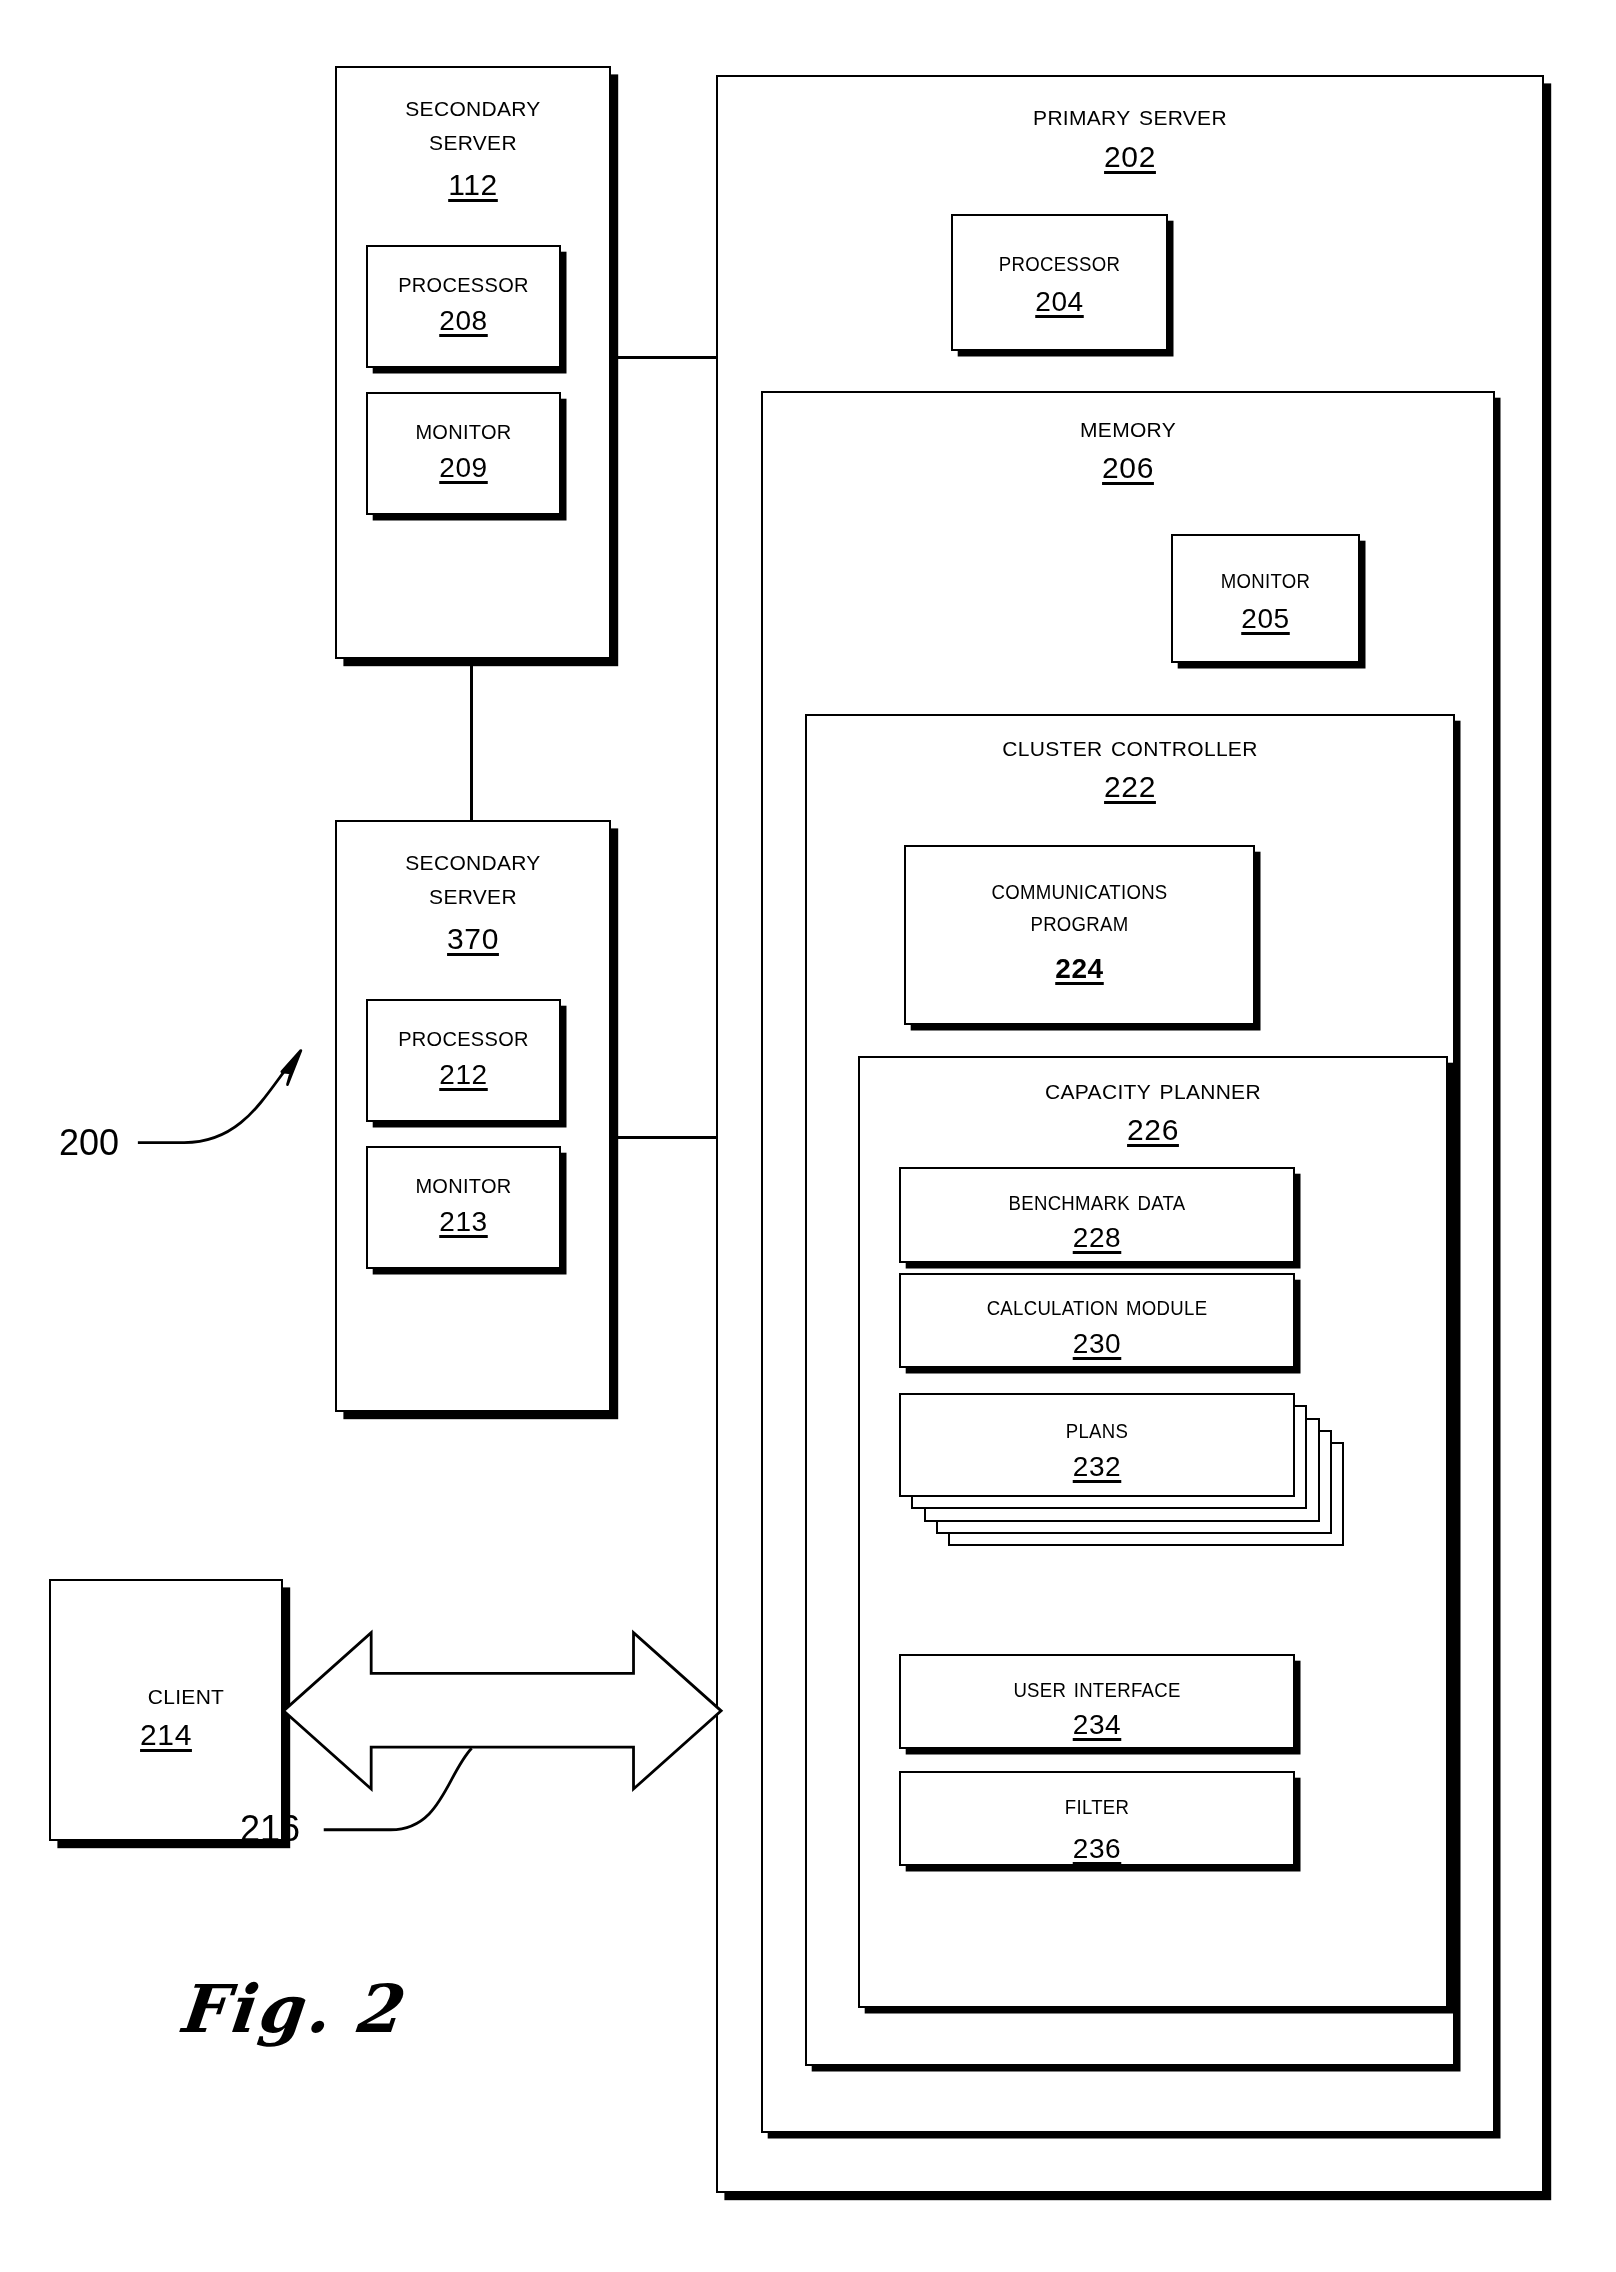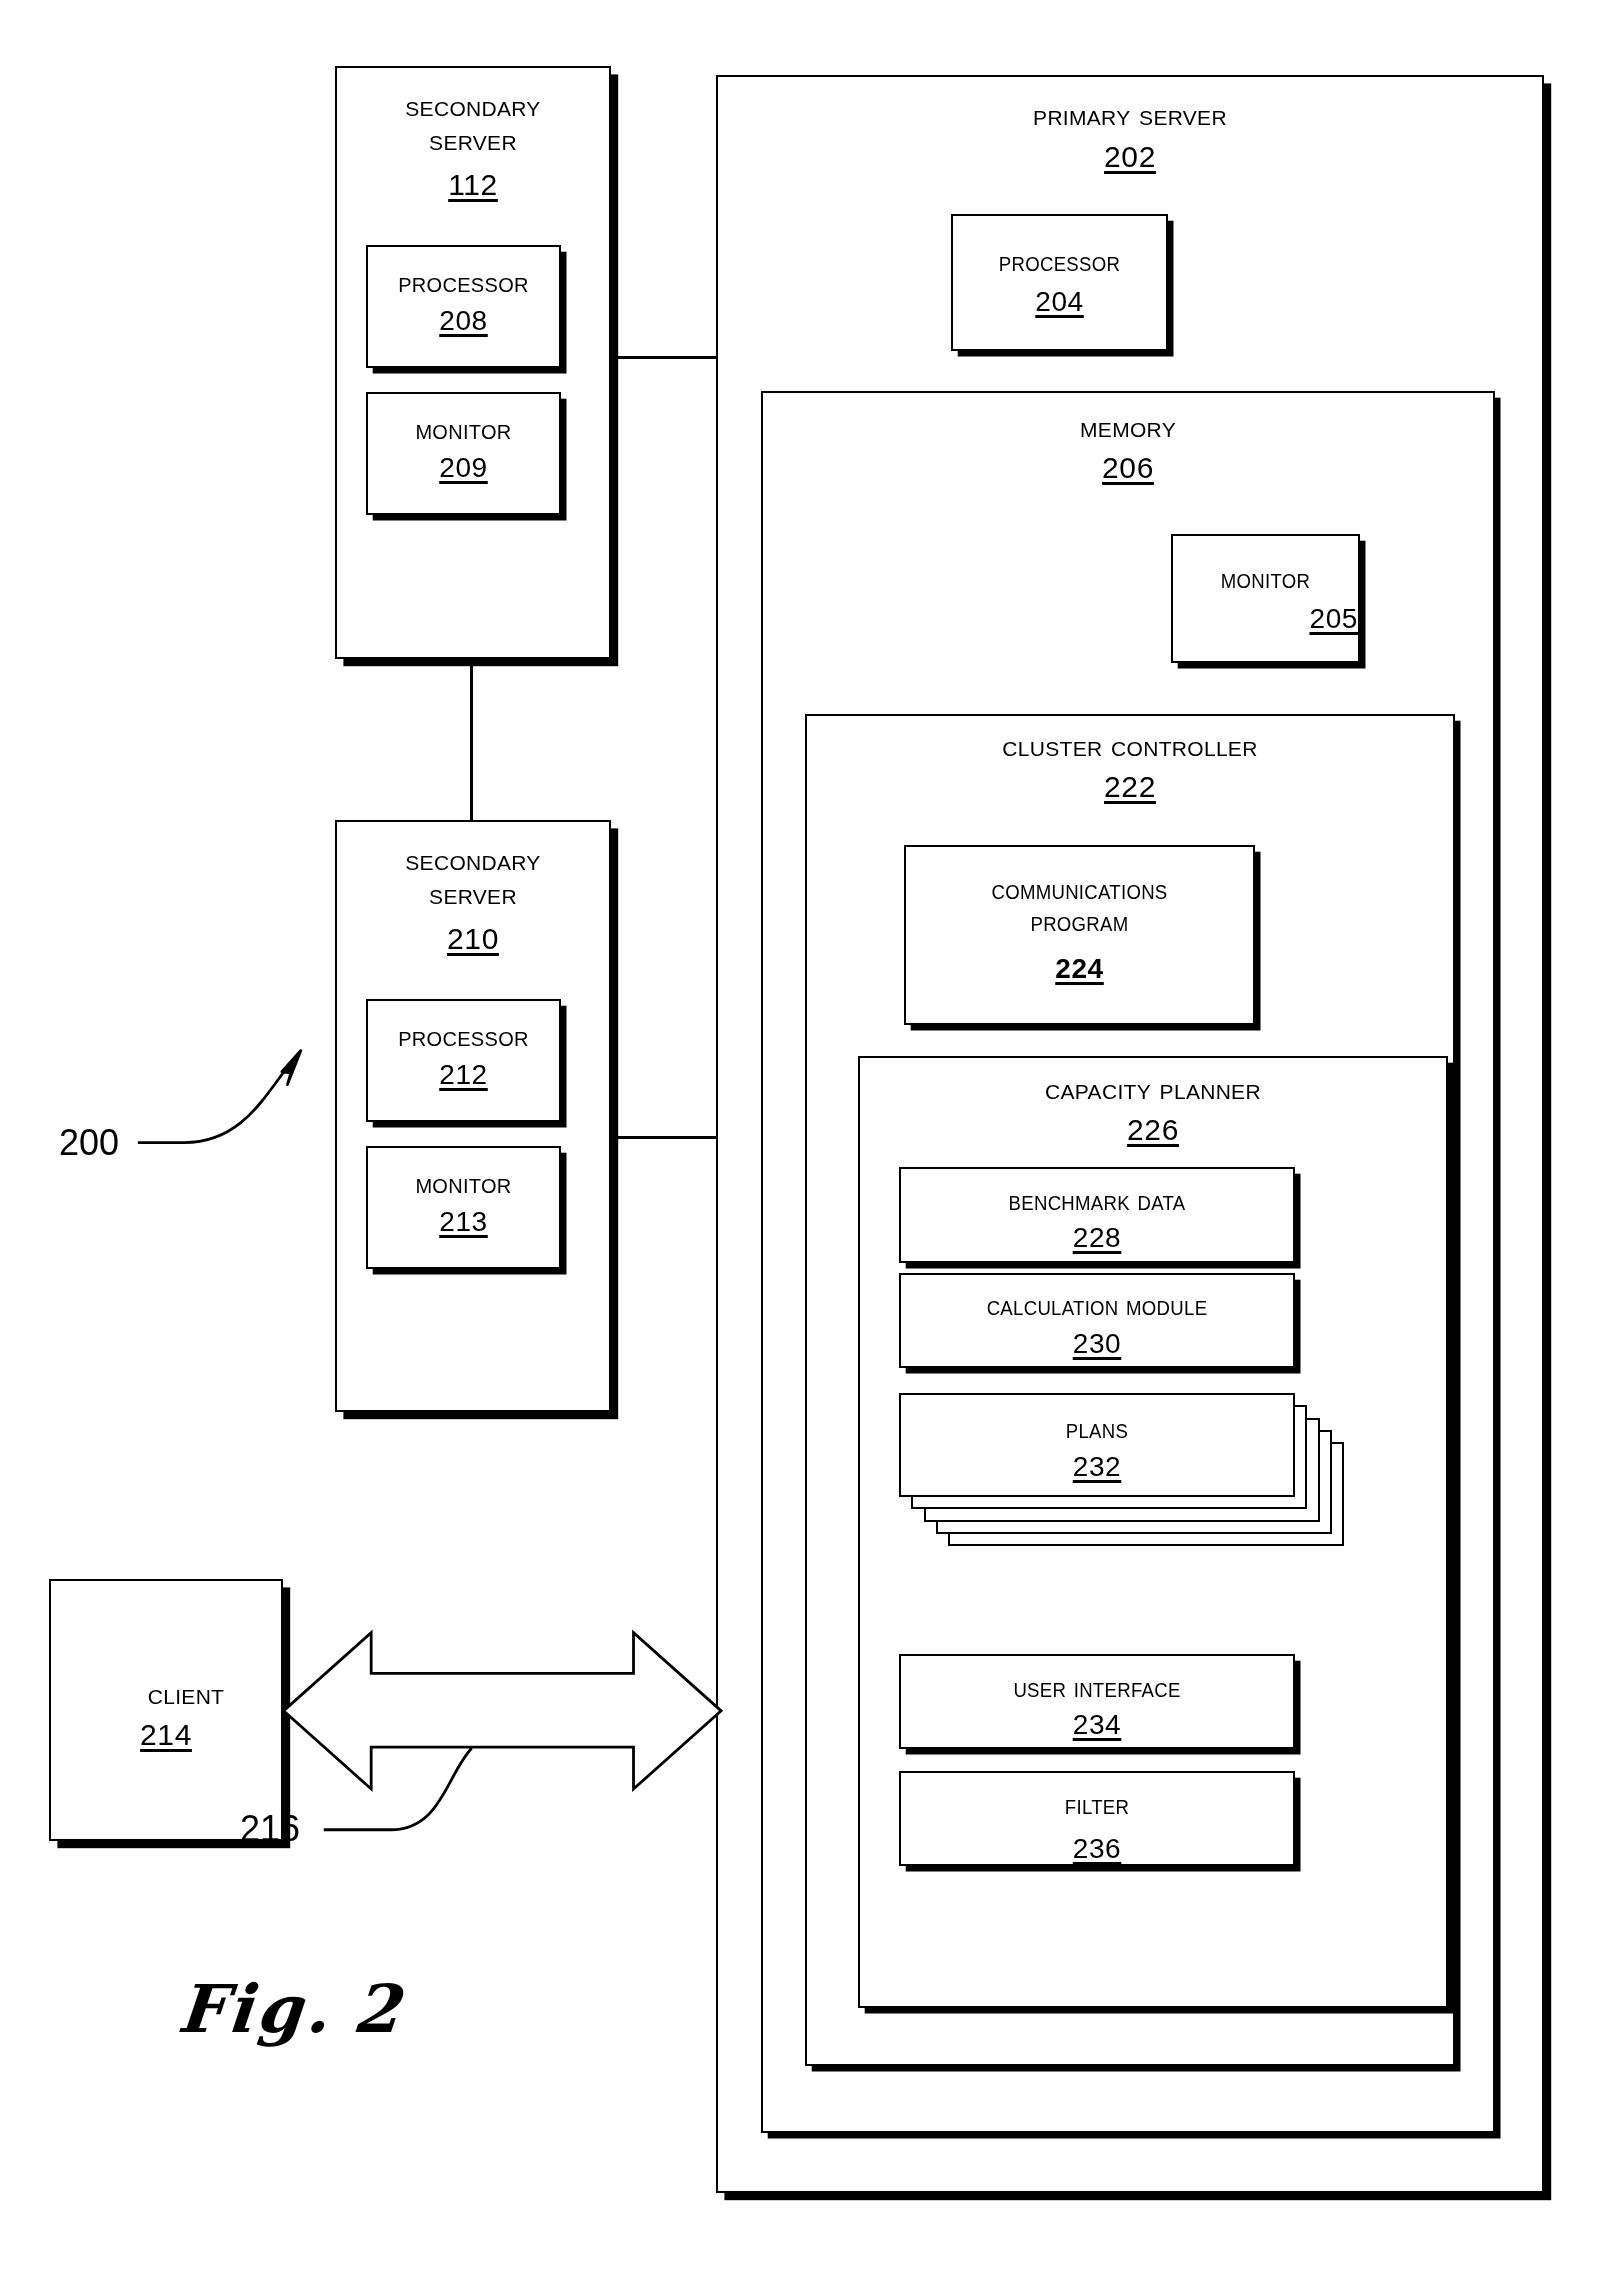--- a/index.html
+++ b/index.html
@@ -135,21 +135,21 @@
       <div class="lbl numline" style="top:54px;"><span class="num t-lg">209</span></div>
     </div>
   </div>
 
   <div class="box" style="left:335px; top:820px; width:276px; height:592px;">
     <div class="lbl cap t-xl" style="top:21px;">
       <span>Secondary</span><br>
       <span>Server</span>
     </div>
     <div class="lbl numline" style="top:96px;">
-      <span class="num t-xl">210</span>
+      <span class="num t-xl">370</span>
     </div>
 
     <div class="box thin" style="left:29px; top:177px; width:195px; height:123px;">
       <div class="lbl cap t-lg" style="top:20px;"><span>Processor</span></div>
       <div class="lbl numline" style="top:54px;"><span class="num t-lg">212</span></div>
     </div>
 
     <div class="box thin" style="left:29px; top:324px; width:195px; height:123px;">
       <div class="lbl cap t-lg" style="top:20px;"><span>Monitor</span></div>
       <div class="lbl numline" style="top:54px;"><span class="num t-lg">213</span></div>
@@ -170,21 +170,21 @@
       <div class="lbl numline" style="top:66px;"><span class="num t-lg">204</span></div>
     </div>
 
     <div class="box thin" style="left:43px; top:314px; width:734px; height:1742px;">
       <div class="lbl cap t-xl" style="top:16.7px;"><span>Memory</span></div>
       <div class="lbl numline" style="top:54px;"><span class="num t-xl">206</span></div>
 
 
       <div class="box thin" style="left:408px; top:141px; width:189px; height:129px;">
         <div class="lbl cap t-lg cond" style="top:27px;"><span>Monitor</span></div>
-        <div class="lbl numline" style="top:63px;text-align:right;"><span class="num t-lg">205</span></div>
+        <div class="lbl numline" style="top:63px;"><span class="num t-lg">205</span></div>
       </div>
 
       <div class="box thin" style="left:42px; top:321px; width:650px; height:1352px;">
         <div class="lbl cap t-xl" style="top:13.4px;"><span>Cluster Controller</span></div>
         <div class="lbl numline" style="top:50px;"><span class="num t-xl">222</span></div>
 
         <div class="box thin" style="left:97px; top:129px; width:351px; height:180px;">
           <div class="lbl cap t-lg cond" style="top:27px;">
             <span>Communications</span><br>
             <span>Program</span>

